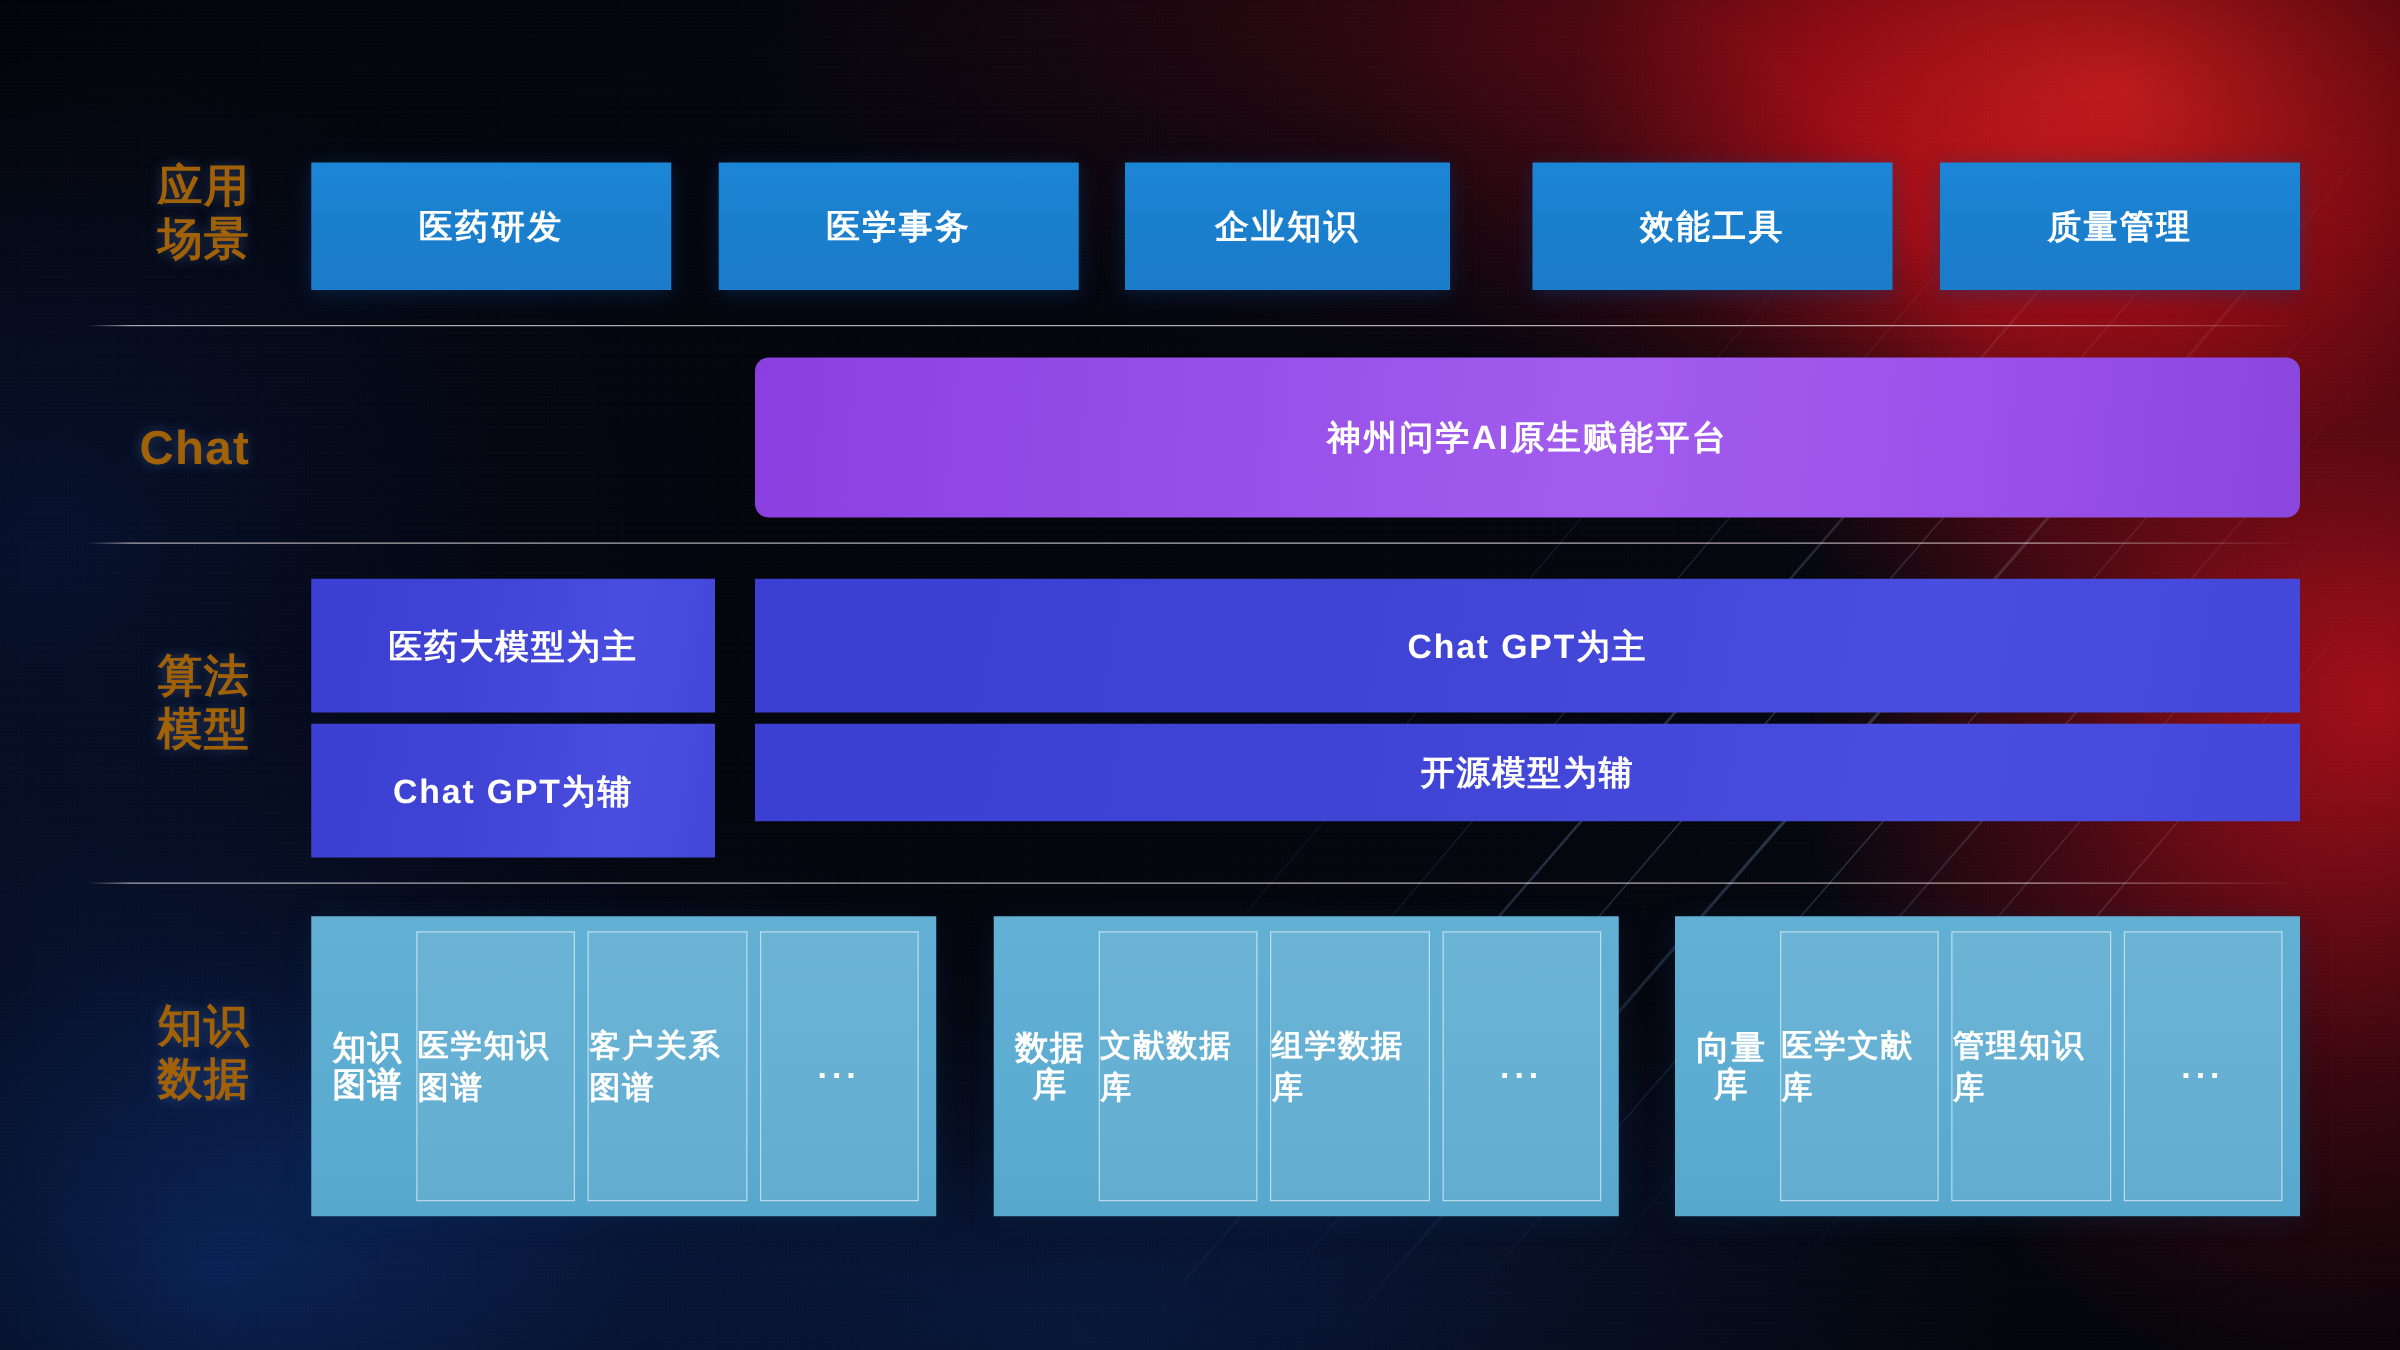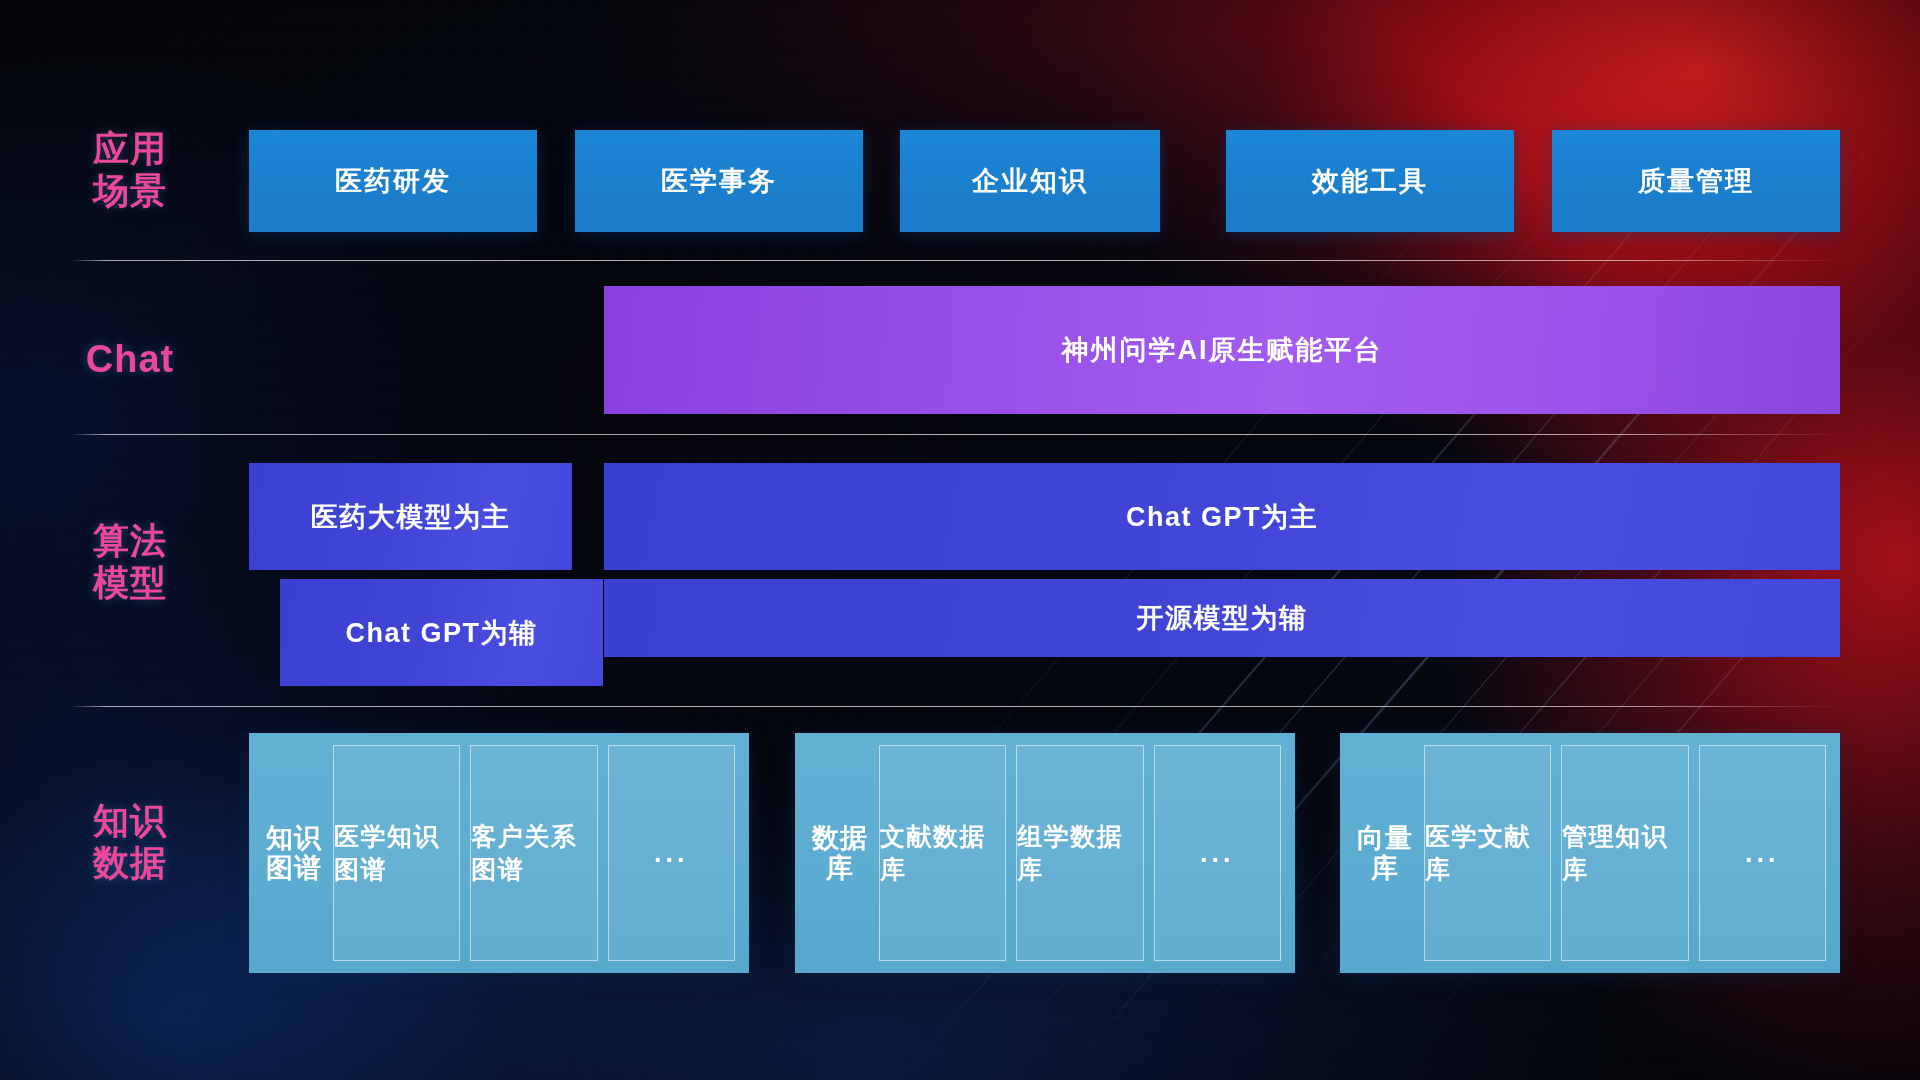--- a/index.html
+++ b/index.html
@@ -40,22 +40,22 @@
       repeating-linear-gradient(90deg, rgba(255,255,255,.04) 0 1px, transparent 1px 3px);
   }
 
   
   #diagram{position:absolute;left:0;top:0;width:1920px;height:1080px;}
 
   .rowsep{position:absolute;height:1px;left:70px;width:1770px;
           background:linear-gradient(90deg,rgba(232,228,230,0.0) 0%,rgba(222,216,220,0.75) 2%,rgba(226,220,224,0.80) 60%,rgba(226,208,208,0.72) 88%,rgba(226,200,200,0.0) 100%);}
 
   .rowlabel{
-    position:absolute;color:#ec4899;font-weight:bold;letter-spacing:1px;
-    text-align:center;line-height:1.16;
+    position:absolute;color:#a16207;font-weight:bold;letter-spacing:1px;
+    text-align:right;line-height:1.16;
     text-shadow:0 0 10px rgba(120,170,255,.30);
   }
 
   .box{
     position:absolute;display:flex;align-items:center;justify-content:center;
     color:#fff;font-weight:bold;text-align:center;
     box-sizing:border-box;
   }
   
   .app-box{
@@ -63,21 +63,21 @@
     font-size:27px;letter-spacing:2px;
     box-shadow:0 3px 16px rgba(10,60,120,.45);
   }
   
   .maas-left{
     background:linear-gradient(135deg,#4b3593 0%,#4a3390 55%,#47308c 100%);
     font-size:27px;letter-spacing:1.5px;
   }
   .maas-right{
     background:linear-gradient(95deg,#8b3fe0 0%,#9650e8 30%,#a25cee 55%,#9c52ea 78%,#8a46dd 100%);
-    font-size:27px;letter-spacing:2px;
+    font-size:27px;letter-spacing:2px;border-radius:11px;
   }
   
   .algo{
     background:linear-gradient(100deg,#3b3fd2 0%,#4045d6 45%,#4a4ee0 75%,#4348da 100%);
     font-size:27px;letter-spacing:1.5px;
   }
   
   .kpanel{
     position:absolute;box-sizing:border-box;
     background:linear-gradient(180deg,#62b0d4 0%,#5dacd1 55%,#58a7cd 100%);
@@ -179,21 +179,21 @@
     <div>算法</div>
     <div>模型</div>
   </div>
 
   <div class="box algo" style="left:249px;top:463px;width:323px;height:107px;">
     <span>医药大模型为主</span>
   </div>
   <div class="box algo" style="left:604px;top:463px;width:1236px;height:107px;">
     <span>Chat GPT为主</span>
   </div>
-  <div class="box algo" style="left:249px;top:579px;width:323px;height:107px;margin-left:31px;">
+  <div class="box algo" style="left:249px;top:579px;width:323px;height:107px;">
     <span>Chat GPT为辅</span>
   </div>
   <div class="box algo" style="left:604px;top:579px;width:1236px;height:78px;">
     <span>开源模型为辅</span>
   </div>
 
   <div class="rowlabel" style="left:60px;top:800px;width:140px;font-size:36px;">
     <div>知识</div>
     <div>数据</div>
   </div>

